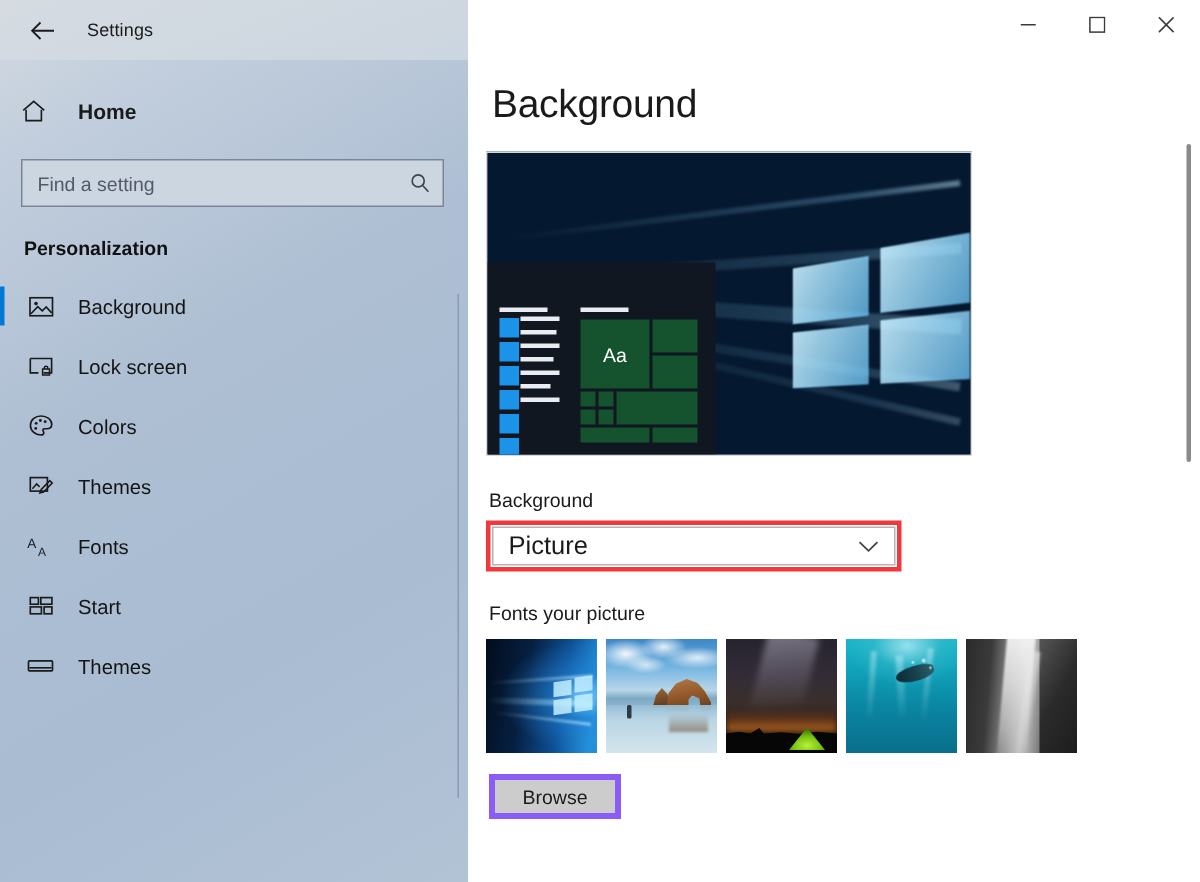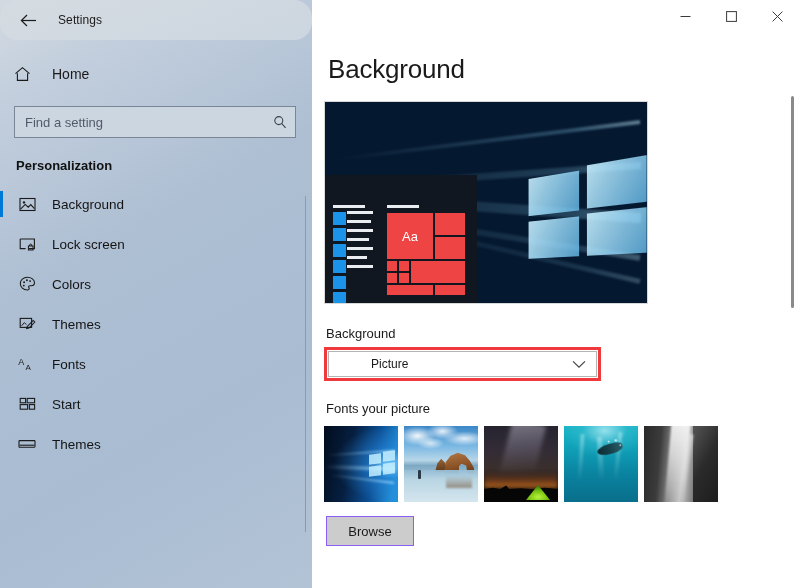--- a/index.html
+++ b/index.html
@@ -29,21 +29,20 @@
     pointer-events: none;
   }
   .titlebar-left {
     position: absolute;
     left: 0; top: 0;
     width: 312px; height: 40px;
     background: linear-gradient(160deg, #d5dbe1 0%, #ccd6e0 100%);
     display: flex;
     align-items: center;
     pointer-events: auto;
-    border-radius: 18px;
   }
   .titlebar-right {
     position: absolute;
     left: 312px; top: 0;
     width: 488px; height: 40px;
     background: #ffffff;
     pointer-events: auto;
   }
   .back-btn {
     width: 44px; height: 32px;
@@ -89,20 +88,21 @@
     padding-top: 40px;
     flex: 0 0 312px;
   }
   .home-row {
     display: flex;
     align-items: center;
     height: 36px;
     margin-top: 16px;
     padding-left: 14px;
     cursor: default;
+    font-weight: bold;
   }
   .home-icon { width: 26px; display: flex; align-items: center; }
   .home-label {
     font-size: 14px; color: #1a1a1a;
     margin-left: 12px;
   }
   .search-wrap {
     margin: 14px 16px 0 14px;
     height: 32px;
     background: #ccd6e0;
@@ -264,21 +264,21 @@
     position: absolute;
     left: 62px; top: 30px;
     width: 32px; height: 3px;
     background: #e9edf2;
   }
   .sm-tiles {
     position: absolute;
     left: 62px; top: 38px;
     width: 78px; height: 82px;
   }
-  .tile { position: absolute; background: #ef4444; }
+  .tile { position: absolute; background: #14532d; }
   .t-big   { left: 0;   top: 0;   width: 46px; height: 46px; display:flex; align-items:center; justify-content:center; }
   .t-aa    { color: #ffffff; font-size: 13px; font-family: "Liberation Sans", sans-serif; }
   .t-r1    { left: 48px; top: 0;   width: 30px; height: 22px; }
   .t-r2    { left: 48px; top: 24px; width: 30px; height: 22px; }
   .t-s1    { left: 0;   top: 48px; width: 10px; height: 10px; }
   .t-s2    { left: 12px;top: 48px; width: 10px; height: 10px; }
   .t-s3    { left: 0;   top: 60px; width: 10px; height: 10px; }
   .t-s4    { left: 12px;top: 60px; width: 10px; height: 10px; }
   .t-wide  { left: 24px;top: 48px; width: 54px; height: 22px; }
   .t-b1    { left: 0;   top: 72px; width: 46px; height: 10px; }
@@ -301,21 +301,21 @@
   .dropdown {
     width: 100%; height: 100%;
     background: #ffffff;
     border: 1px solid #b4b4b4;
     display: flex;
     align-items: center;
     justify-content: space-between;
     padding: 0 10px 0 10px;
     cursor: default;
   }
-  .dropdown-value { font-size: 12px; color: #1a1a1a; margin-left: 32px; }
+  .dropdown-value { font-size: 17px; color: #1a1a1a; }
   .chev { display: flex; align-items: center; }
 
   .choose-label {
     margin: 20px 0 0 14px;
     font-size: 13px;
     color: #1a1a1a;
   }
   .thumbs {
     display: flex;
     margin: 10px 0 0 12px;
@@ -473,21 +473,21 @@
     position:absolute; right: 0; top: 0;
     width: 34%; height: 100%;
     background: linear-gradient(120deg, #555 0%, #2b2b2b 48%, #1d1d1d 100%);
   }
 
   
   .browse-btn {
     margin: 14px 0 0 14px;
     width: 88px; height: 30px;
     background: #cccccc;
-    border: 1px solid #8b5cf6;
+    border: 4px solid #8b5cf6;
     font-family: "Liberation Sans", sans-serif;
     font-size: 13px;
     color: #1a1a1a;
     cursor: default;
   }
 
   
   .content-scroll {
     position: absolute;
     right: 6px;

